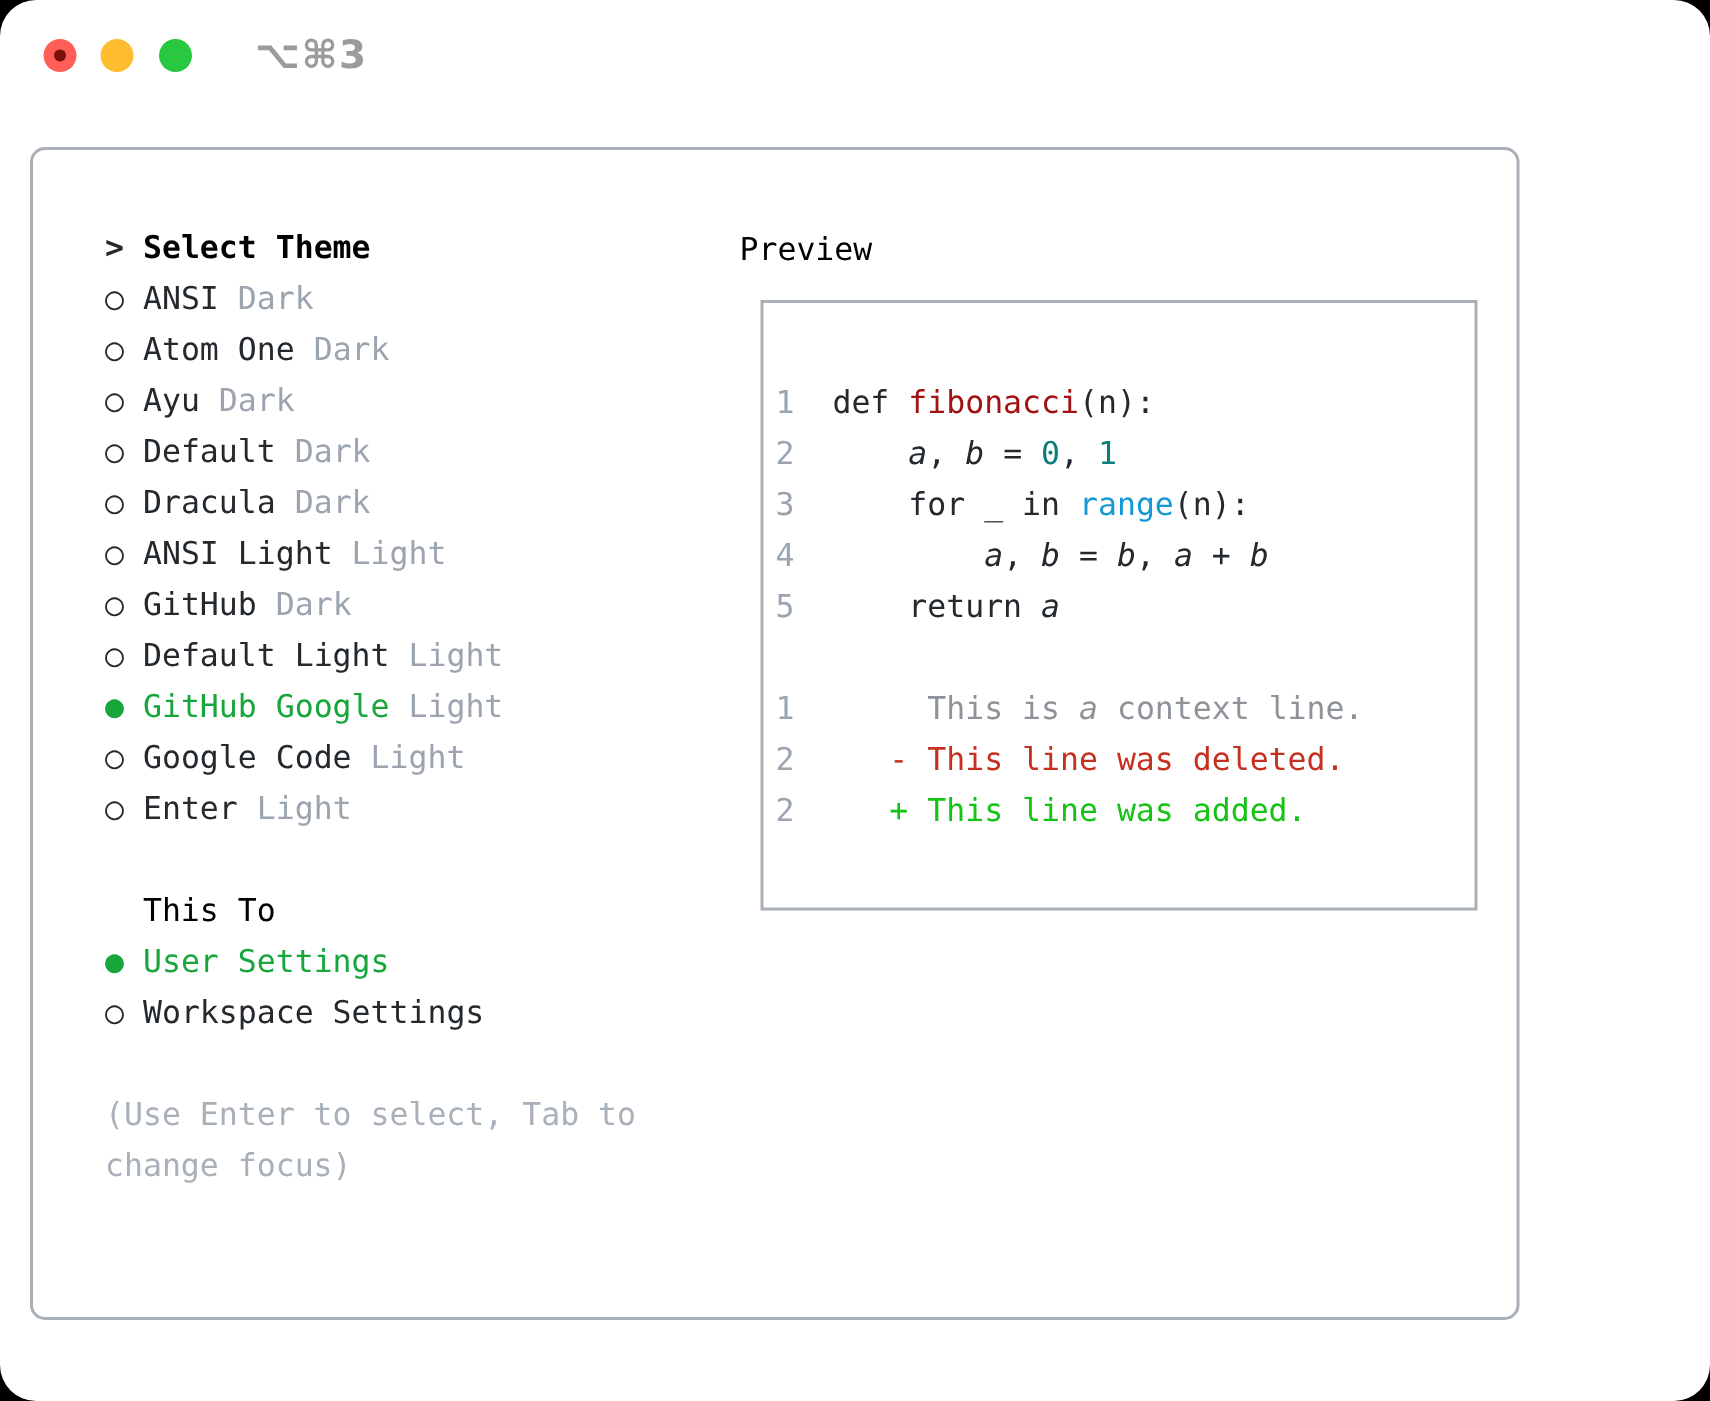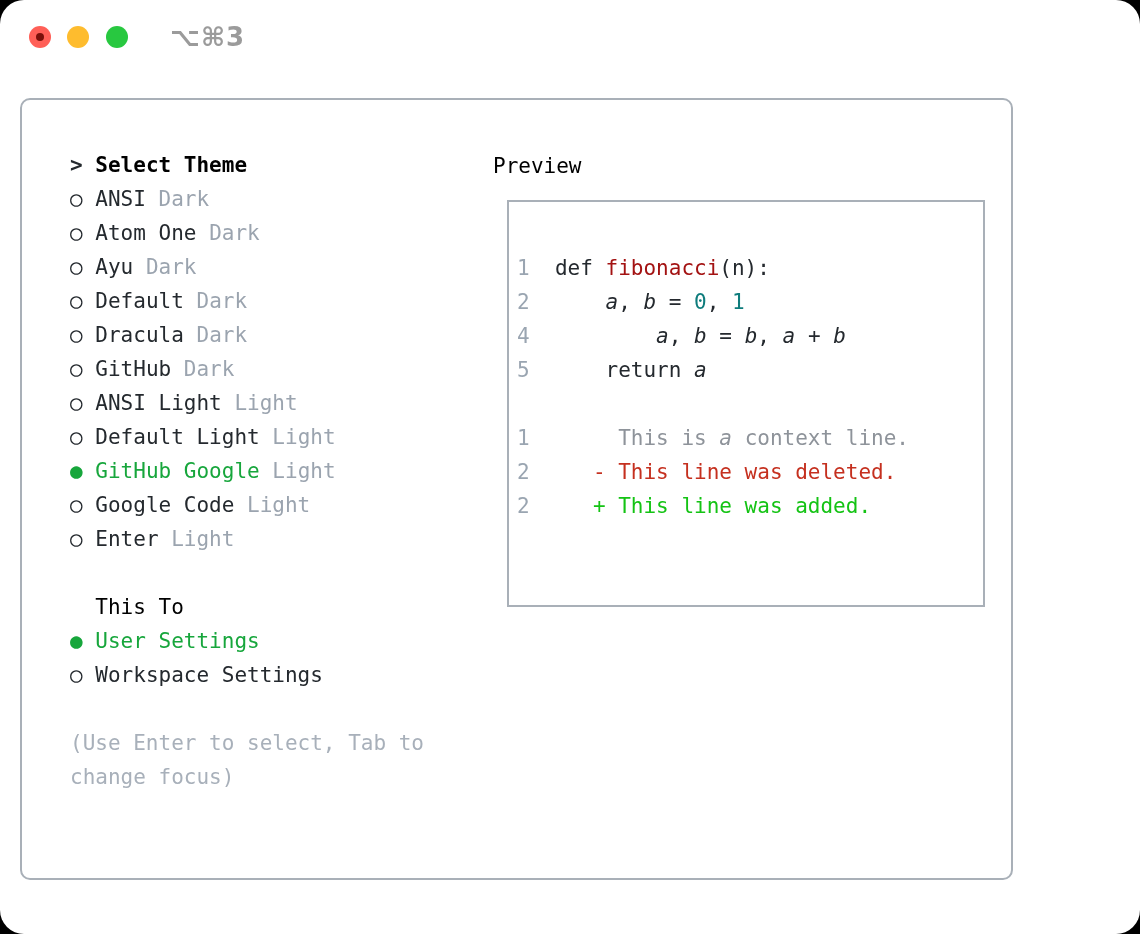--- a/index.html
+++ b/index.html
@@ -66,40 +66,41 @@
 
 <div id="panel"></div>
 
 <div id="left-col">
     <div class="row"><span class="bold marker">&gt;</span> <span class="bold">Select Theme</span></div>
     <div class="row"><span class="marker">○</span> <span class="name">ANSI</span> <span class="tag">Dark</span></div>
     <div class="row"><span class="marker">○</span> <span class="name">Atom One</span> <span class="tag">Dark</span></div>
     <div class="row"><span class="marker">○</span> <span class="name">Ayu</span> <span class="tag">Dark</span></div>
     <div class="row"><span class="marker">○</span> <span class="name">Default</span> <span class="tag">Dark</span></div>
     <div class="row"><span class="marker">○</span> <span class="name">Dracula</span> <span class="tag">Dark</span></div>
+    <div class="row"><span class="marker">○</span> <span class="name">ANSI Light</span> <span class="tag">Light</span></div>
     <div class="row"><span class="marker">○</span> <span class="name">GitHub</span> <span class="tag">Dark</span></div>
-    <div class="row"><span class="marker">○</span> <span class="name">ANSI Light</span> <span class="tag">Light</span></div>
     <div class="row"><span class="marker">○</span> <span class="name">Default Light</span> <span class="tag">Light</span></div>
     <div class="row"><span class="marker sel">●</span> <span class="name sel">GitHub Google</span> <span class="tag">Light</span></div>
     <div class="row"><span class="marker">○</span> <span class="name">Google Code</span> <span class="tag">Light</span></div>
     <div class="row"><span class="marker">○</span> <span class="name">Enter</span> <span class="tag">Light</span></div>
     <div class="row blank"></div>
     <div class="row" style="color: var(--title-black);">  <span class="bold-none">This To</span></div>
     <div class="row"><span class="marker sel">●</span> <span class="name sel">User Settings</span></div>
     <div class="row"><span class="marker">○</span> <span class="name">Workspace Settings</span></div>
     <div class="row blank"></div>
     <div class="row"><span class="hint">(Use Enter to select, Tab to</span></div>
     <div class="row"><span class="hint">change focus)</span></div>
   </div>
 
 <div id="preview-title">Preview</div>
 <div id="preview-box">
   <div id="code-lines">
       <div class="row"><span class="ln">1</span>  <span class="c-code">def </span><span class="c-fn">fibonacci</span><span class="c-code">(n):</span></div>
       <div class="row"><span class="ln">2</span>  <span class="c-code">    </span><span class="c-var">a</span><span class="c-code">, </span><span class="c-var">b</span><span class="c-code"> = </span><span class="c-num">0</span><span class="c-code">, </span><span class="c-num">1</span></div>
+      <div class="row"><span class="ln">3</span>  <span class="c-code">    for _ in </span><span class="c-call">range</span><span class="c-code">(n):</span></div>
       <div class="row"><span class="ln">4</span>  <span class="c-code">        </span><span class="c-var">a</span><span class="c-code">, </span><span class="c-var">b</span><span class="c-code"> = </span><span class="c-var">b</span><span class="c-code">, </span><span class="c-var">a</span><span class="c-code"> + </span><span class="c-var">b</span></div>
       <div class="row"><span class="ln">5</span>  <span class="c-code">    return </span><span class="c-var">a</span></div>
       <div class="row blank"></div>
       <div class="row"><span class="ln">1</span>  <span class="c-ctx">     This is </span><span class="c-ctxvar">a</span><span class="c-ctx"> context line.</span></div>
       <div class="row"><span class="ln">2</span>  <span class="c-del">   - This line was deleted.</span></div>
       <div class="row"><span class="ln">2</span>  <span class="c-add">   + This line was added.</span></div>
     </div>
 </div>
 
 </body></html>

